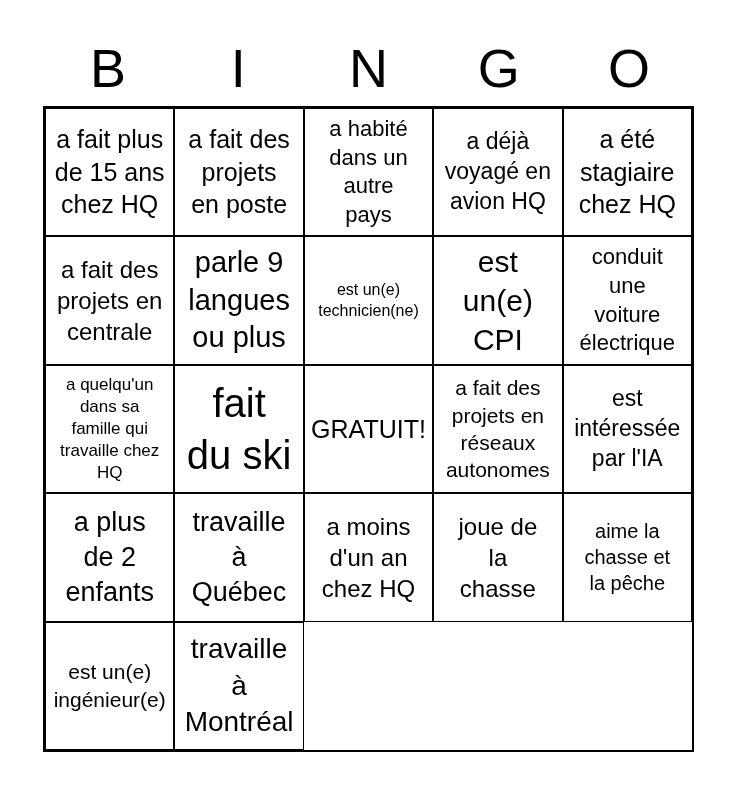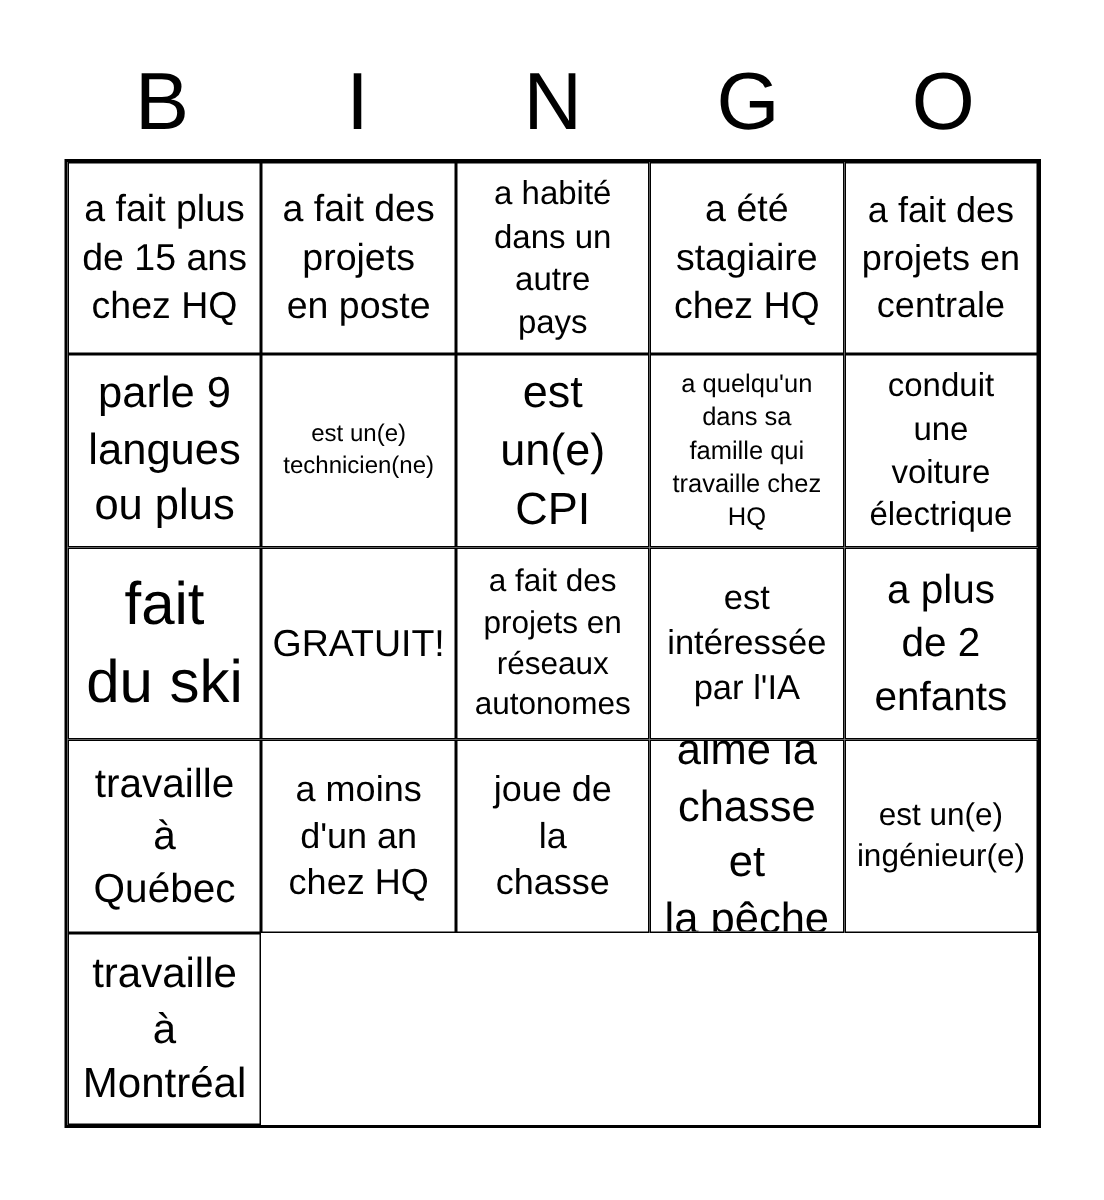--- a/index.html
+++ b/index.html
@@ -80,45 +80,48 @@
     <div class="cell" style="font-size:25px">a fait plus
 de 15 ans
 chez HQ</div>
     <div class="cell" style="font-size:25px">a fait des
 projets
 en poste</div>
     <div class="cell" style="font-size:22px">a habité
 dans un
 autre
 pays</div>
+    <div class="cell" style="font-size:23px">a déjà
+voyagé en
+avion HQ</div>
     <div class="cell" style="font-size:25px">a été
 stagiaire
 chez HQ</div>
 
     <div class="cell" style="font-size:24px">a fait des
 projets en
 centrale</div>
     <div class="cell" style="font-size:29px">parle 9
 langues
 ou plus</div>
     <div class="cell" style="font-size:16px">est un(e)
 technicien(ne)</div>
     <div class="cell" style="font-size:30px">est
 un(e)
 CPI</div>
+    <div class="cell" style="font-size:22px">conduit
+une
+voiture
+électrique</div>
+
     <div class="cell" style="font-size:17px">a quelqu'un
 dans sa
 famille qui
 travaille chez
 HQ</div>
-
-    <div class="cell" style="font-size:22px">conduit
-une
-voiture
-électrique</div>
     <div class="cell" style="font-size:40px">fait
 du ski</div>
     <div class="cell" style="font-size:25px">GRATUIT!</div>
     <div class="cell" style="font-size:21px">a fait des
 projets en
 réseaux
 autonomes</div>
     <div class="cell" style="font-size:23px">est
 intéressée
 par l'IA</div>
@@ -128,21 +131,21 @@
 enfants</div>
     <div class="cell" style="font-size:27px">travaille
 à
 Québec</div>
     <div class="cell" style="font-size:24px">a moins
 d'un an
 chez HQ</div>
     <div class="cell" style="font-size:24px">joue de
 la
 chasse</div>
-    <div class="cell" style="font-size:29px">aime la
+    <div class="cell" style="font-size:20px">aime la
 chasse et
 la pêche</div>
 
     <div class="cell" style="font-size:21px">est un(e)
 ingénieur(e)</div>
     <div class="cell" style="font-size:28px">travaille
 à
 Montréal</div>
   </div>
 

